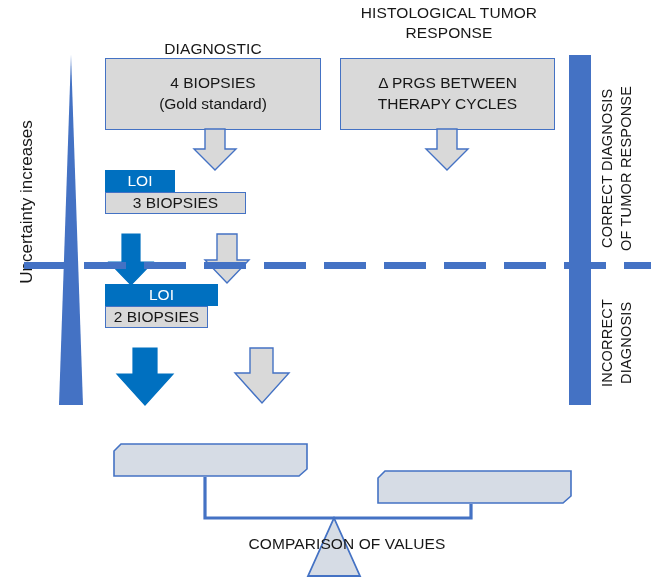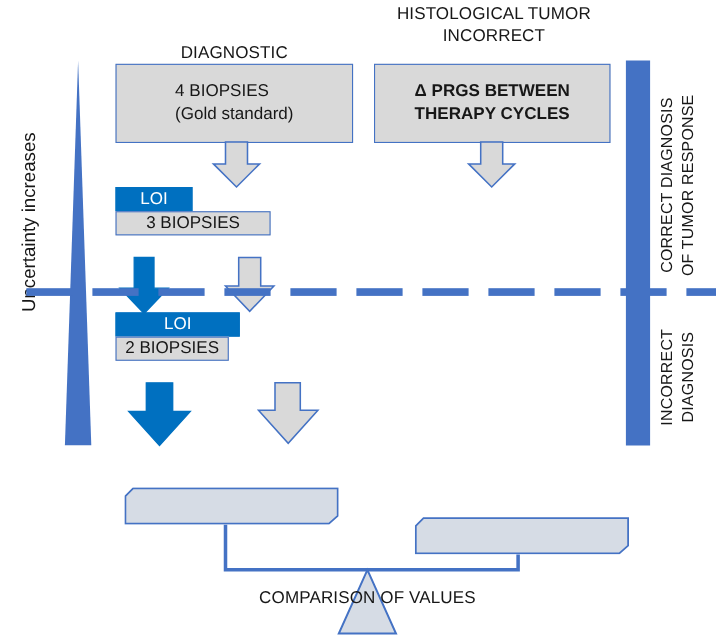--- a/index.html
+++ b/index.html
@@ -33,26 +33,27 @@
 
   
   .proc-box {
     position: absolute;
     background: #d9d9d9;
     border: 1.4px solid #4472c4;
     box-sizing: border-box;
     display: flex;
     align-items: center;
     justify-content: center;
+    text-align: center;
     font-size: 15.5px;
     line-height: 1.35;
     color: #171717;
   }
   #box-4biopsies  { left: 105px; top: 58px;  width: 216px; height: 72px; }
-  #box-prgs       { left: 340px; top: 58px;  width: 215px; height: 72px; font-weight: bold; }
+  #box-prgs       { left: 340px; top: 58px;  width: 215px; height: 72px; }
 
   
   .split-box {
     position: absolute;
     box-sizing: border-box;
     display: flex;
     flex-direction: column;
   }
   .split-box .half {
     box-sizing: border-box;
@@ -143,39 +144,39 @@
   }
   #cmp-left  { left: 113px; top: 443px; width: 195px; height: 34px; }
   #cmp-right { left: 377px; top: 470px; width: 195px; height: 34px; }
 
   #connector { position: absolute; left: 0; top: 430px; width: 651px; height: 110px; }
 
   #triangle { position: absolute; left: 306px; top: 516px; width: 56px; height: 62px; }
 
   #label-comparison {
     position: absolute;
-    left: 154px;
+    left: 167px;
     top: 535px;
     width: 360px;
     text-align: center;
     font-size: 15.5px;
     color: #171717;
     letter-spacing: 0.1px;
   }
 </style>
 </head>
 <body>
 
 <div id="canvas">
 
   <div class="col-header" id="hdr-diagnostic" style="white-space: pre-line; margin-top: 36px;">DIAGNOSTIC
 UNCERTAINTY</div>
 
   <div class="col-header" id="hdr-histological" style="white-space: pre-line;">HISTOLOGICAL TUMOR
-INCORRECT</div>
+RESPONSE</div>
 
   <svg id="wedge" width="50" height="350" viewBox="0 0 50 350">
     <polygon points="24,0 36,350 12,350" fill="#4472c4"></polygon>
   </svg>
 
   <div id="label-uncertainty">Uncertainty increases</div>
 
   <div class="proc-box" id="box-4biopsies" style="white-space: pre-line;">4 BIOPSIES
 (Gold standard)</div>
 

